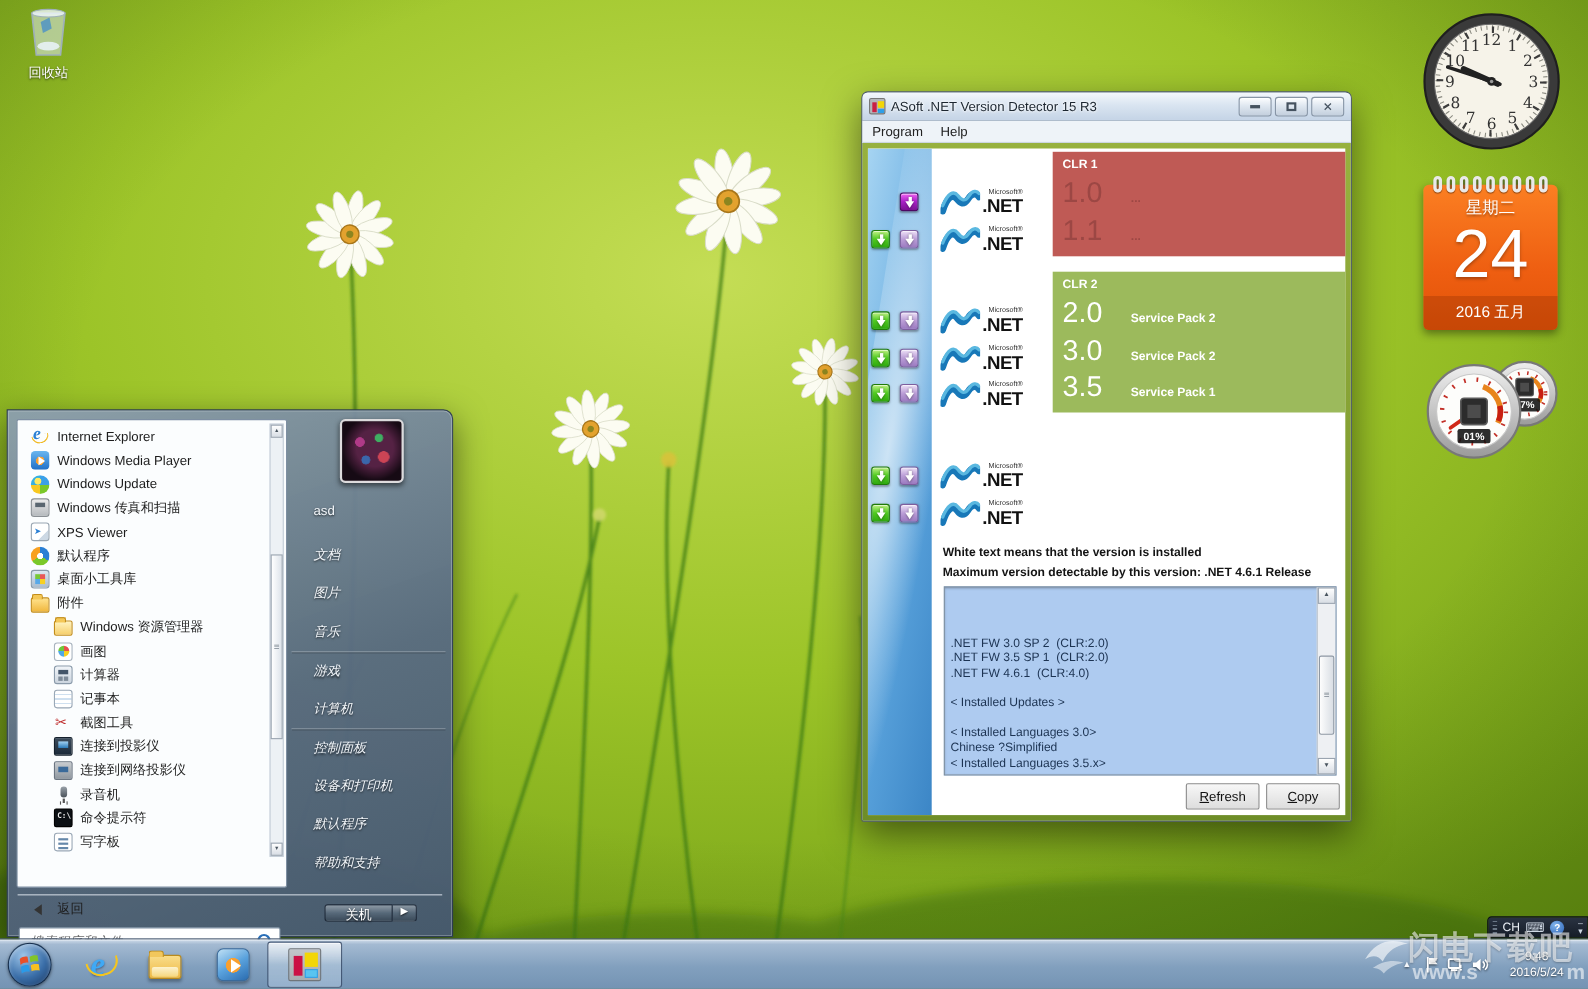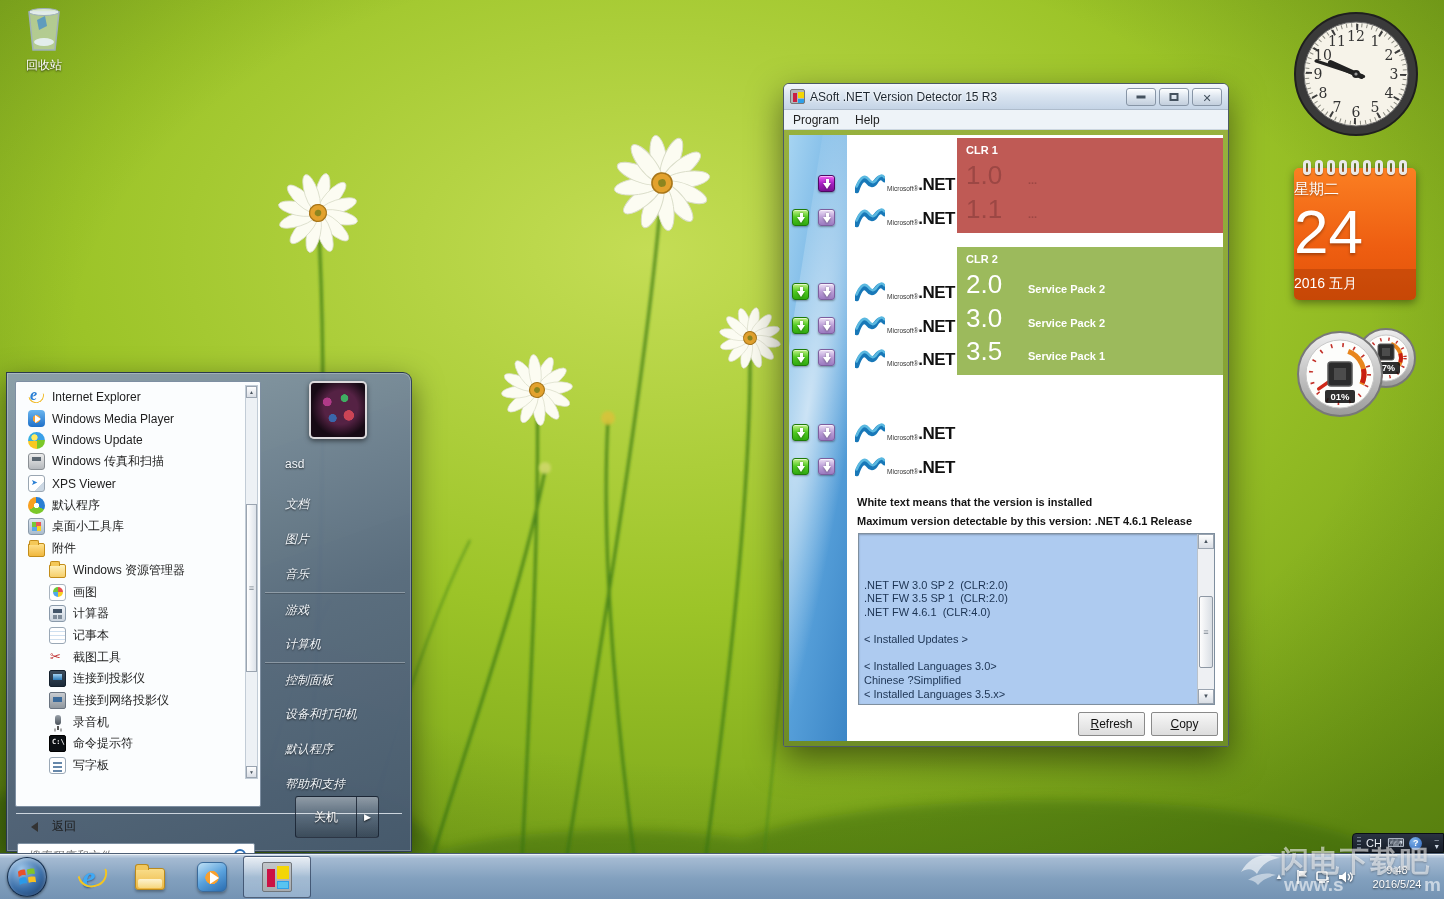--- a/index.html
+++ b/index.html
@@ -13,21 +13,21 @@
   .recycle .lbl{margin-top:1px;font-size:12px;color:#fff;text-shadow:0 1px 2px rgba(0,0,0,.8);}
 
   
   .gadget{position:absolute;z-index:5;}
   .clock-g{left:1290px;top:8px;}
   .cal-g{left:1294px;top:160px;width:122px;}
   .cal-spiral{display:flex;gap:4px;justify-content:center;position:relative;z-index:2;}
   .cal-spiral i{width:8px;height:15px;border:3px solid #e9e9e9;border-radius:5px;background:rgba(40,40,40,.45);
      box-shadow:0 1px 1px rgba(0,0,0,.5);}
   .cal-body{margin-top:-7px;background:linear-gradient(180deg,#fb7f22,#ee5e11 60%,#e25308);
-     border-radius:5px;box-shadow:0 3px 8px rgba(0,0,0,.4);padding:12px 0 0;color:#fff;}
+     border-radius:5px;box-shadow:0 3px 8px rgba(0,0,0,.4);padding:12px 0 0;text-align:center;color:#fff;}
   .cal-week{font-size:15px;text-shadow:0 1px 2px rgba(0,0,0,.35);}
   .cal-day{font-size:62px;line-height:66px;font-weight:400;text-shadow:0 2px 3px rgba(0,0,0,.3);}
   .cal-my{background:rgba(120,35,0,.25);border-radius:0 0 5px 5px;font-size:14px;padding:6px 0 7px;margin-top:4px;}
   .meter-g{left:1292px;top:322px;}
 
   
   .win{position:absolute;left:783px;top:83px;width:446px;height:664px;z-index:10;
     border:1px solid #4d5a68;border-radius:6px 6px 2px 2px;
     box-shadow:0 12px 34px rgba(0,0,0,.5),0 0 0 1px rgba(255,255,255,.35) inset;
     display:flex;flex-direction:column;background:#cfdceb;}
@@ -58,21 +58,21 @@
   .arr{position:absolute;width:17px;height:17px;border-radius:3px;border:1px solid;z-index:3;
     box-shadow:0 1px 2px rgba(0,0,0,.35),0 1px 0 rgba(255,255,255,.55) inset;}
   .arr::before{content:"";position:absolute;left:6.5px;top:3px;width:3px;height:5px;background:#fff;
     box-shadow:0 0 2px rgba(0,0,0,.45);}
   .arr::after{content:"";position:absolute;left:3.5px;top:7px;border:4.5px solid transparent;border-top:6px solid #fff;
     filter:drop-shadow(0 1px 1px rgba(0,0,0,.35));}
   .arr-green{background:linear-gradient(#c2f286,#52cb22 48%,#2fa90f);border-color:#1f7b08;}
   .arr-lav{background:linear-gradient(#eee2f7,#bda0d8 48%,#9b7ac0;);border-color:#7d5e9e;background:linear-gradient(#eee2f7,#bda0d8 48%,#9b7ac0);}
   .arr-mag{background:linear-gradient(#f463f4,#a922c6 48%,#7c1194);border-color:#4d0a64;}
   .logo{position:absolute;left:66px;width:100px;height:32px;display:flex;align-items:center;gap:2px;z-index:2;}
-  .nl-txt{display:flex;flex-direction:row;line-height:1;}
+  .nl-txt{display:flex;flex-direction:column;line-height:1;}
   .nl-ms{font-size:6.5px;color:#333;align-self:flex-end;}
   .nl-net{font-size:17px;font-weight:bold;color:#111;letter-spacing:-.5px;}
   .panel{position:absolute;left:168px;width:307px;color:#fff;}
   .p-label{font-size:11px;font-weight:bold;padding:6px 0 0 9px;}
   .vrow{position:absolute;left:9px;right:6px;display:flex;align-items:baseline;}
   .vnum{font-size:26px;font-weight:400;width:62px;flex:none;}
   .vnum.wide{width:80px;}
   .vdet{font-size:11px;font-weight:bold;}
   .f1{color:#9c4744;}
   .f4{color:#6b5190;}
@@ -125,23 +125,23 @@
       radial-gradient(circle at 62% 28%,#3fae62 0 7%,transparent 8%),
       radial-gradient(circle at 70% 60%,#cc4455 0 10%,transparent 11%),
       radial-gradient(circle at 40% 65%,#3a66aa 0 8%,transparent 9%),
       radial-gradient(circle at 55% 45%,#552244 0 40%,#160a14 70%);}
   .user-name{position:absolute;left:20px;top:84px;font-size:12px;color:#f4f8fc;text-shadow:0 1px 2px rgba(0,0,0,.75);}
   .rm-list{position:absolute;left:0;right:6px;top:114px;}
   .rm-item{height:35px;line-height:35px;padding-left:20px;font-size:12px;color:#f2f6fa;
     text-shadow:0 1px 2px rgba(0,0,0,.7);font-style:italic;}
   .rm-item.sep{border-top:1px solid rgba(255,255,255,.3);box-shadow:0 1px 0 rgba(0,0,0,.2) inset;}
   .shutdown{position:absolute;left:30px;bottom:13px;display:flex;}
-  .sd-main,.sd-arrow{height:42px;background:linear-gradient(180deg,rgba(255,255,255,.38),rgba(255,255,255,.08) 50%,rgba(0,0,0,.18));
+  .sd-main,.sd-arrow{height:16px;background:linear-gradient(180deg,rgba(255,255,255,.38),rgba(255,255,255,.08) 50%,rgba(0,0,0,.18));
     border:1px solid rgba(20,30,45,.8);color:#fff;font-size:12px;text-shadow:0 1px 2px rgba(0,0,0,.8);
-    display:flex;align-items:center;justify-content:center;}
+    display:flex;justify-content:center;}
   .sd-main{width:62px;border-radius:3px 0 0 3px;}
   .sd-arrow{width:22px;border-left:none;border-radius:0 3px 3px 0;font-size:9px;}
 
   
   .ic{width:17px;height:17px;flex:none;position:relative;display:inline-block;border-radius:3px;}
   .ic-ie::after{content:"e";position:absolute;left:2px;top:-2px;font:italic bold 16px "Liberation Serif",serif;color:#2a7fd4;}
   .ic-ie::before{content:"";position:absolute;left:1px;top:7px;width:14px;height:7px;border:1.5px solid #f0b820;
     border-top:none;border-radius:0 0 8px 8px;transform:rotate(-14deg);}
   .ic-wmp{background:radial-gradient(circle at 50% 52%,#f8a030 0 30%,transparent 32%),linear-gradient(#6ab6ef,#1f70c8);border-radius:4px;}
   .ic-wmp::after{content:"";position:absolute;left:6.5px;top:5px;border:4px solid transparent;border-left:6px solid #fff;}

